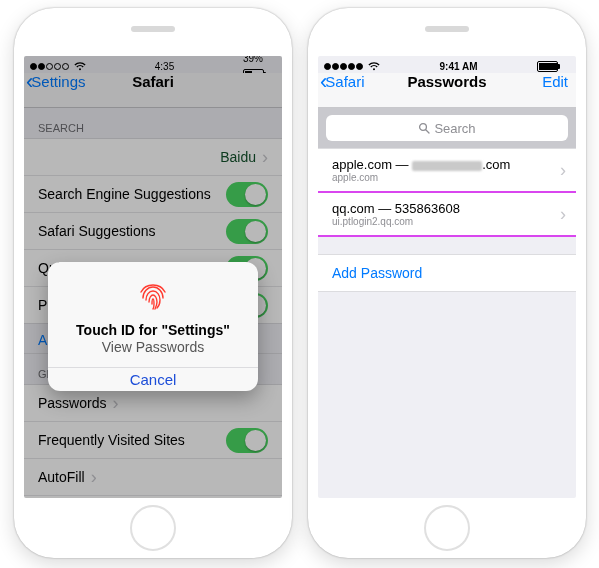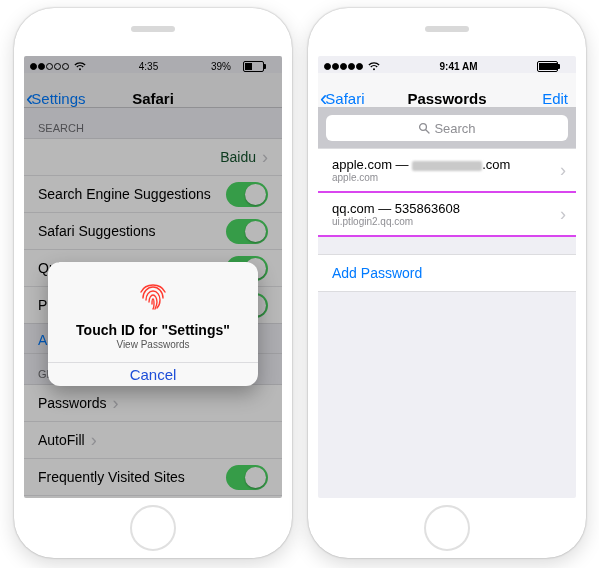--- a/index.html
+++ b/index.html
@@ -8,43 +8,43 @@
   .phone.left{left:14px;top:8px;}
   .phone.right{left:308px;top:8px;}
   .speaker{position:absolute;top:18px;left:50%;transform:translateX(-50%);width:44px;height:6px;border-radius:3px;background:#d9d9d9;}
   .homebtn{position:absolute;bottom:7px;left:50%;transform:translateX(-50%);width:42px;height:42px;border-radius:50%;border:2px solid #e0e0e0;}
   .screen{position:absolute;left:10px;right:10px;top:48px;bottom:60px;background:#efeff4;overflow:hidden;border-radius:2px;}
   .status{height:14px;display:flex;align-items:center;justify-content:space-between;padding:3px 18px 0 6px;font-size:10px;color:#000;}
   .status .sigs{display:flex;gap:1px;align-items:center;}
   .dot{width:5px;height:5px;border-radius:50%;border:1px solid #000;}
   .dot.fill{background:#000;}
   .wifi{margin-left:4px;}
-  .batt{display:flex;align-items:flex-start;gap:12px;}
+  .batt{display:flex;align-items:flex-start;gap:5px;flex-direction:column;}
   .battbody{width:19px;height:9px;border:1px solid #000;border-radius:2px;position:relative;}
   .battbody::after{content:"";position:absolute;right:-3px;top:2px;width:2px;height:5px;background:#000;border-radius:0 1px 1px 0;}
   .battfill{position:absolute;left:1px;top:1px;bottom:1px;background:#000;}
-  .navbar{height:34px;background:#f7f7f8;border-bottom:1px solid #c8c8cc;display:flex;align-items:flex-end;position:relative;}
+  .navbar{height:34px;background:#f7f7f8;border-bottom:1px solid #c8c8cc;display:flex;align-items:flex-start;position:relative;}
   .navback{color:#007aff;font-size:15px;display:flex;align-items:center;padding-left:2px;}
   .chev{font-size:22px;line-height:0;margin-right:-2px;}
   .navtitle{position:absolute;left:0;right:0;text-align:center;font-weight:600;font-size:15px;color:#000;pointer-events:none;}
   .navright{position:absolute;right:8px;color:#007aff;font-size:15px;}
   .section-header{font-size:11px;color:#6d6d72;padding:14px 14px 5px;text-transform:uppercase;}
   .cell{background:#fff;border-top:1px solid #dcdcdf;border-bottom:1px solid #dcdcdf;display:flex;align-items:center;height:36px;padding:0 14px;font-size:14px;color:#000;margin-top:-1px;position:relative;}
   .cell + .cell{border-top:1px solid #e5e5e8;}
   .cell .val{margin-left:auto;color:#14532d;font-size:14px;}
   .cell .chevr{color:#c7c7cc;font-size:18px;margin-left:6px;line-height:0;}
   .toggle{margin-left:auto;width:42px;height:25px;border-radius:13px;background:#4cd964;position:relative;}
   .toggle::after{content:"";position:absolute;right:2px;top:2px;width:21px;height:21px;border-radius:50%;background:#fff;box-shadow:0 1px 2px rgba(0,0,0,.3);}
   .linkcell{color:#007aff;}
   .dimmer{position:absolute;inset:0;background:rgba(0,0,0,.28);}
   .alert{position:absolute;left:50%;top:206px;transform:translateX(-50%);width:210px;background:#f8f8f8;border-radius:12px;overflow:hidden;box-shadow:0 8px 20px rgba(0,0,0,.3);}
   .alert-body{padding:16px 10px 12px;text-align:center;}
   .touchicon{width:36px;height:36px;margin:0 auto 8px;color:#ff3b30;}
   .alert-title{font-weight:600;font-size:14px;color:#000;}
-  .alert-msg{font-size:10px;color:#555;margin-top:1px;}
+  .alert-msg{font-size:14px;color:#555;margin-top:1px;}
   .alert-btn{border-top:1px solid #dcdcdf;color:#1d4ed8;font-size:15px;text-align:center;padding:3px 0;font-weight:500;}
   .searchwrap{padding:7px 8px;background:#c9c9ce;}
   .searchbox{background:#fff;border-radius:6px;height:26px;display:flex;align-items:center;justify-content:center;color:#8e8e93;font-size:13px;gap:4px;}
   .pwcell{background:#fff;border-bottom:2px solid #d946ef;padding:8px 14px;position:relative;}
   .pwcell:first-child{border-top:1px solid #dcdcdf;}
   .pw-title{font-size:13px;color:#000;}
   .pw-sub{font-size:10px;color:#8e8e93;}
   .pwcell .chevr{position:absolute;right:10px;top:50%;transform:translateY(-50%);color:#c7c7cc;font-size:18px;}
   .blur{background:#c9c9c9;color:transparent;border-radius:2px;filter:blur(1px);display:inline-block;height:10px;width:70px;vertical-align:middle;}
   .group{margin-bottom:0;}
@@ -114,26 +114,26 @@
           <span>About Search &amp; Privacy…</span>
         </div>
 
         <div class="section-header">GENERAL</div>
         <div class="group">
           <div class="cell">
             <span>Passwords</span>
             <span class="chevr">›</span>
           </div>
           <div class="cell">
+            <span>Frequently Visited Sites</span>
+            <span class="toggle"></span>
+          </div>
+          <div class="cell">
             <span>AutoFill</span>
             <span class="chevr">›</span>
-          </div>
-          <div class="cell">
-            <span>Frequently Visited Sites</span>
-            <span class="toggle"></span>
           </div>
           <div class="cell">
 
             <span class="chevr">›</span>
           </div>
         </div>
       </div>
 
       <div class="dimmer"></div>
       <div class="alert">

